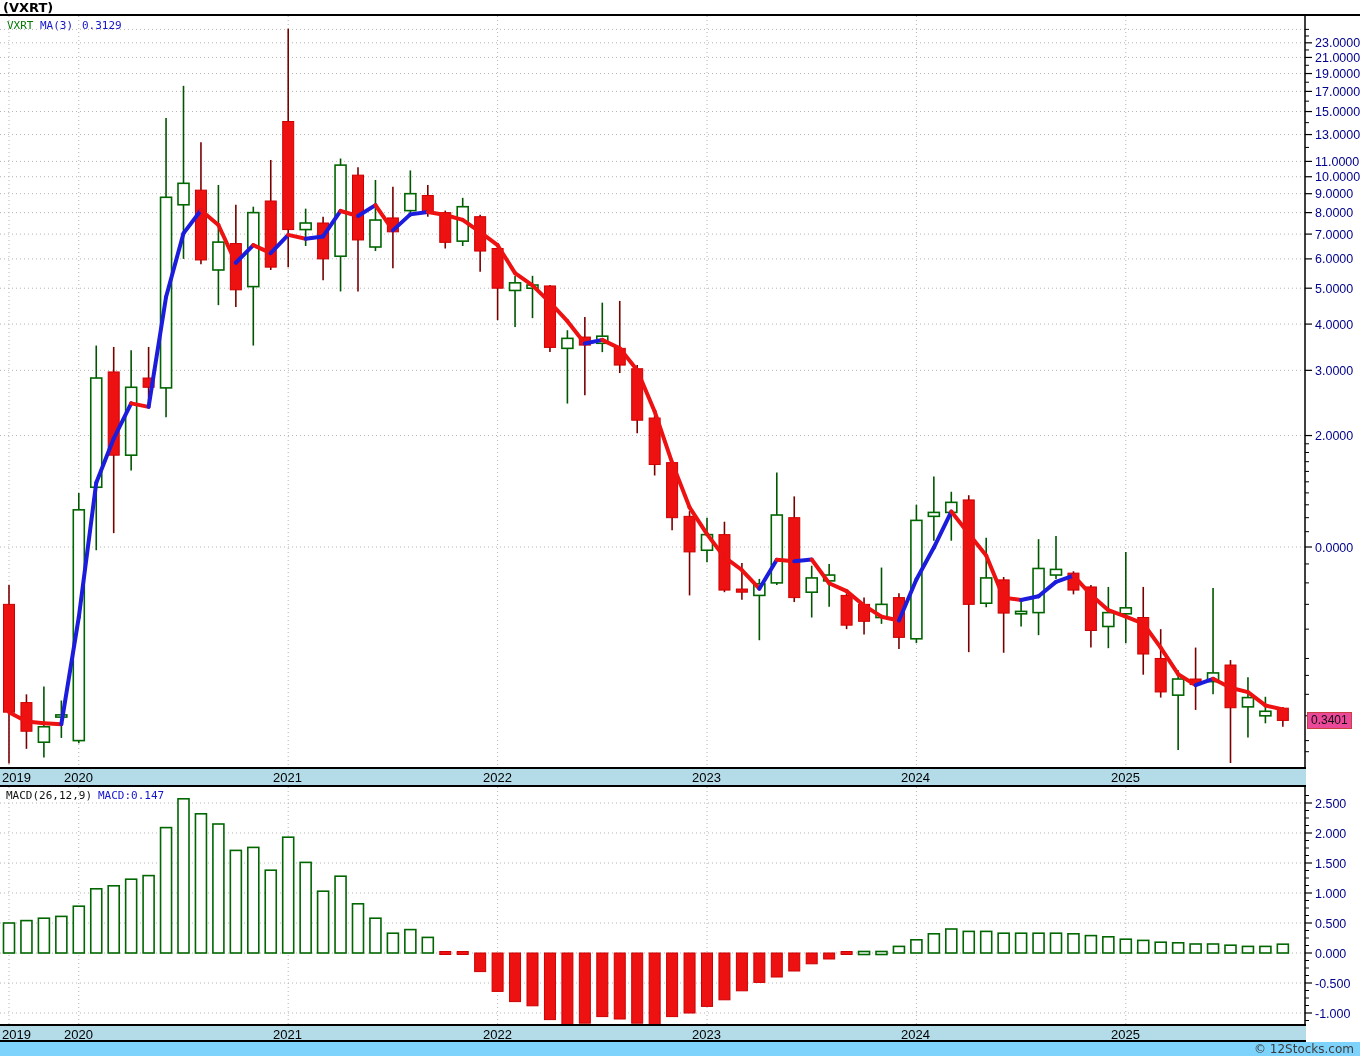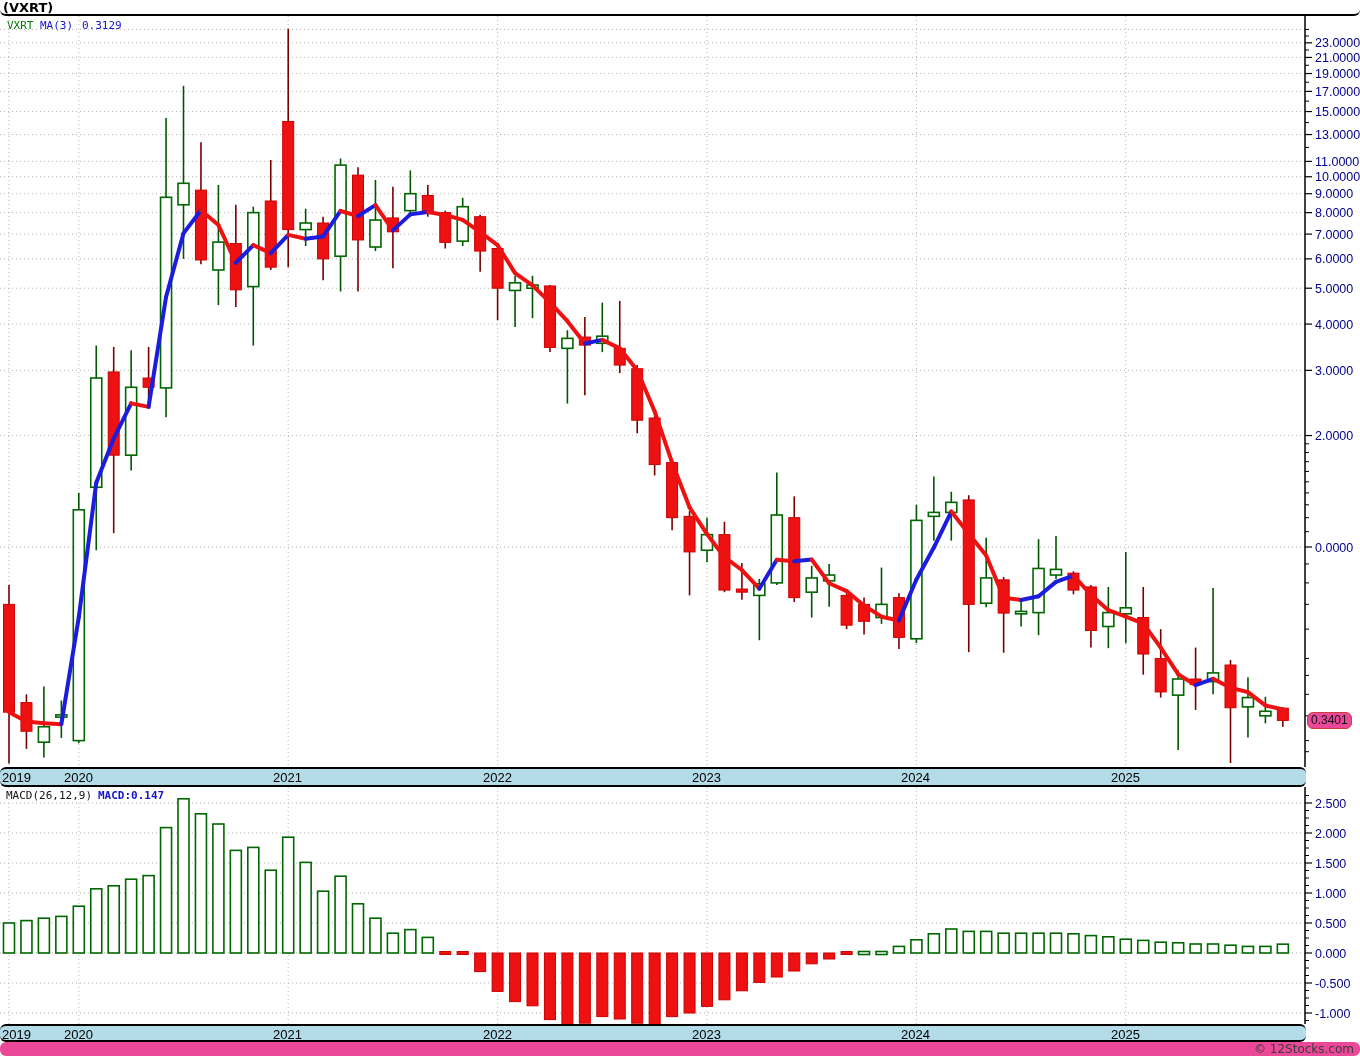--- a/index.html
+++ b/index.html
@@ -1,33 +1,33 @@
 <!DOCTYPE html>
 <html><head>
 <meta charset="utf-8">
 <style>
   html,body{margin:0;padding:0;background:#ffffff;}
   body{width:1360px;height:1056px;position:relative;overflow:hidden;
        font-family:"Liberation Sans",sans-serif;}
-  .abs{position:absolute;border-radius:6px;}
+  .abs{position:absolute;}
   #title-bar{left:0;top:0;width:1360px;height:14px;background:#fff;border-bottom:2px solid #000;}
   #title-bar span{position:absolute;left:3px;top:0px;font:bold 13px "DejaVu Sans",sans-serif;color:#000;}
   .legend-row{font:11px "DejaVu Sans Mono",monospace;white-space:nowrap;}
   #price-legend{left:0;top:19px;width:400px;height:14px;text-align:right;}
   #price-legend .sym{position:absolute;left:7px;color:#007a00;}
   #price-legend .ma{position:absolute;left:40px;color:#1414cc;}
   #price-legend .maval{position:absolute;left:82px;color:#1414cc;}
   #macd-legend{left:0;top:789px;width:400px;height:14px;}
   #macd-legend .lbl{position:absolute;left:6px;color:#111;}
-  #macd-legend .val{position:absolute;left:98px;color:#1414cc;font-weight:bold;}
+  #macd-legend .val{position:absolute;left:98px;color:#1414cc;}
   .axis-band{left:0;width:1306px;background:#b3dbe8;border-top:2px solid #000;border-bottom:2px solid #000;box-sizing:border-box;}
   #band-top{top:767px;height:20px;}
   #band-bottom{top:1024px;height:18px;}
   .axis-band span{position:absolute;top:1px;font:13px "Liberation Sans",sans-serif;color:#000;}
-  #footer{left:0;top:1042px;width:1360px;height:14px;background:#ec4899;}
+  #footer{left:0;top:1042px;width:1360px;height:14px;background:#7dd3fc;}
   #footer span{position:absolute;right:6px;top:0;font:12px "DejaVu Sans",sans-serif;color:#3c3c3c;}
   #price-tag{left:1307px;top:712px;height:15px;line-height:15px;padding:0 3px;
              background:#ec4899;border:1px solid #c94040;color:#111;
              font:12px "Liberation Sans",sans-serif;}
   svg{position:absolute;left:0;}
   #price-svg{top:16px;}
   #macd-svg{top:787px;}
 </style>
 </head>
 <body>

